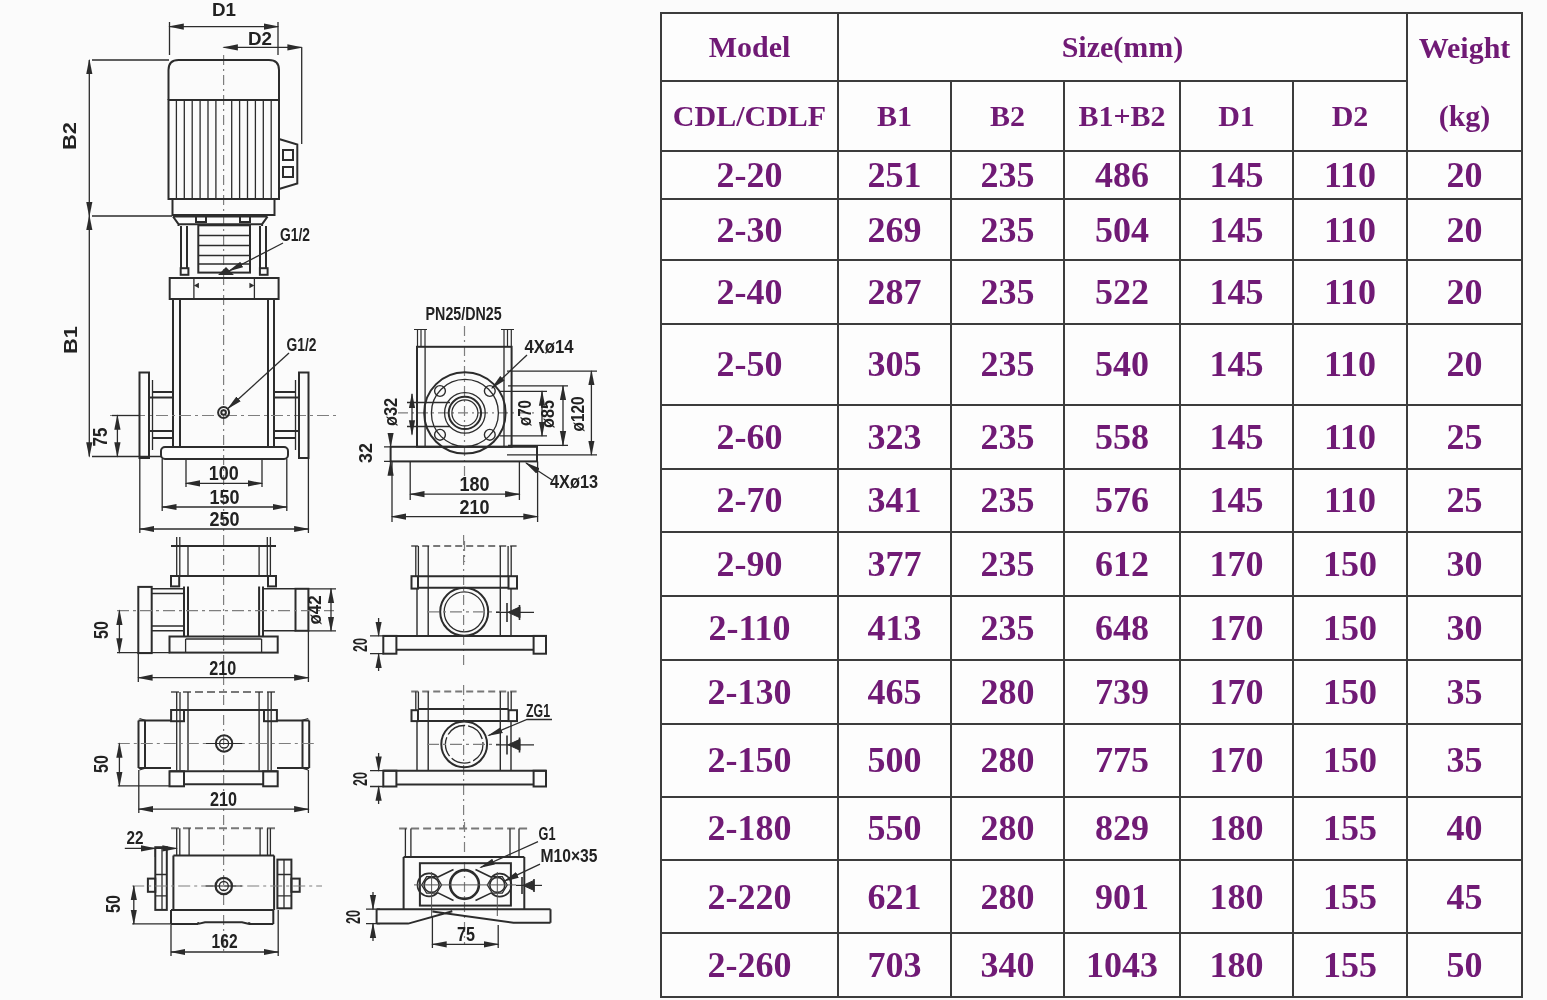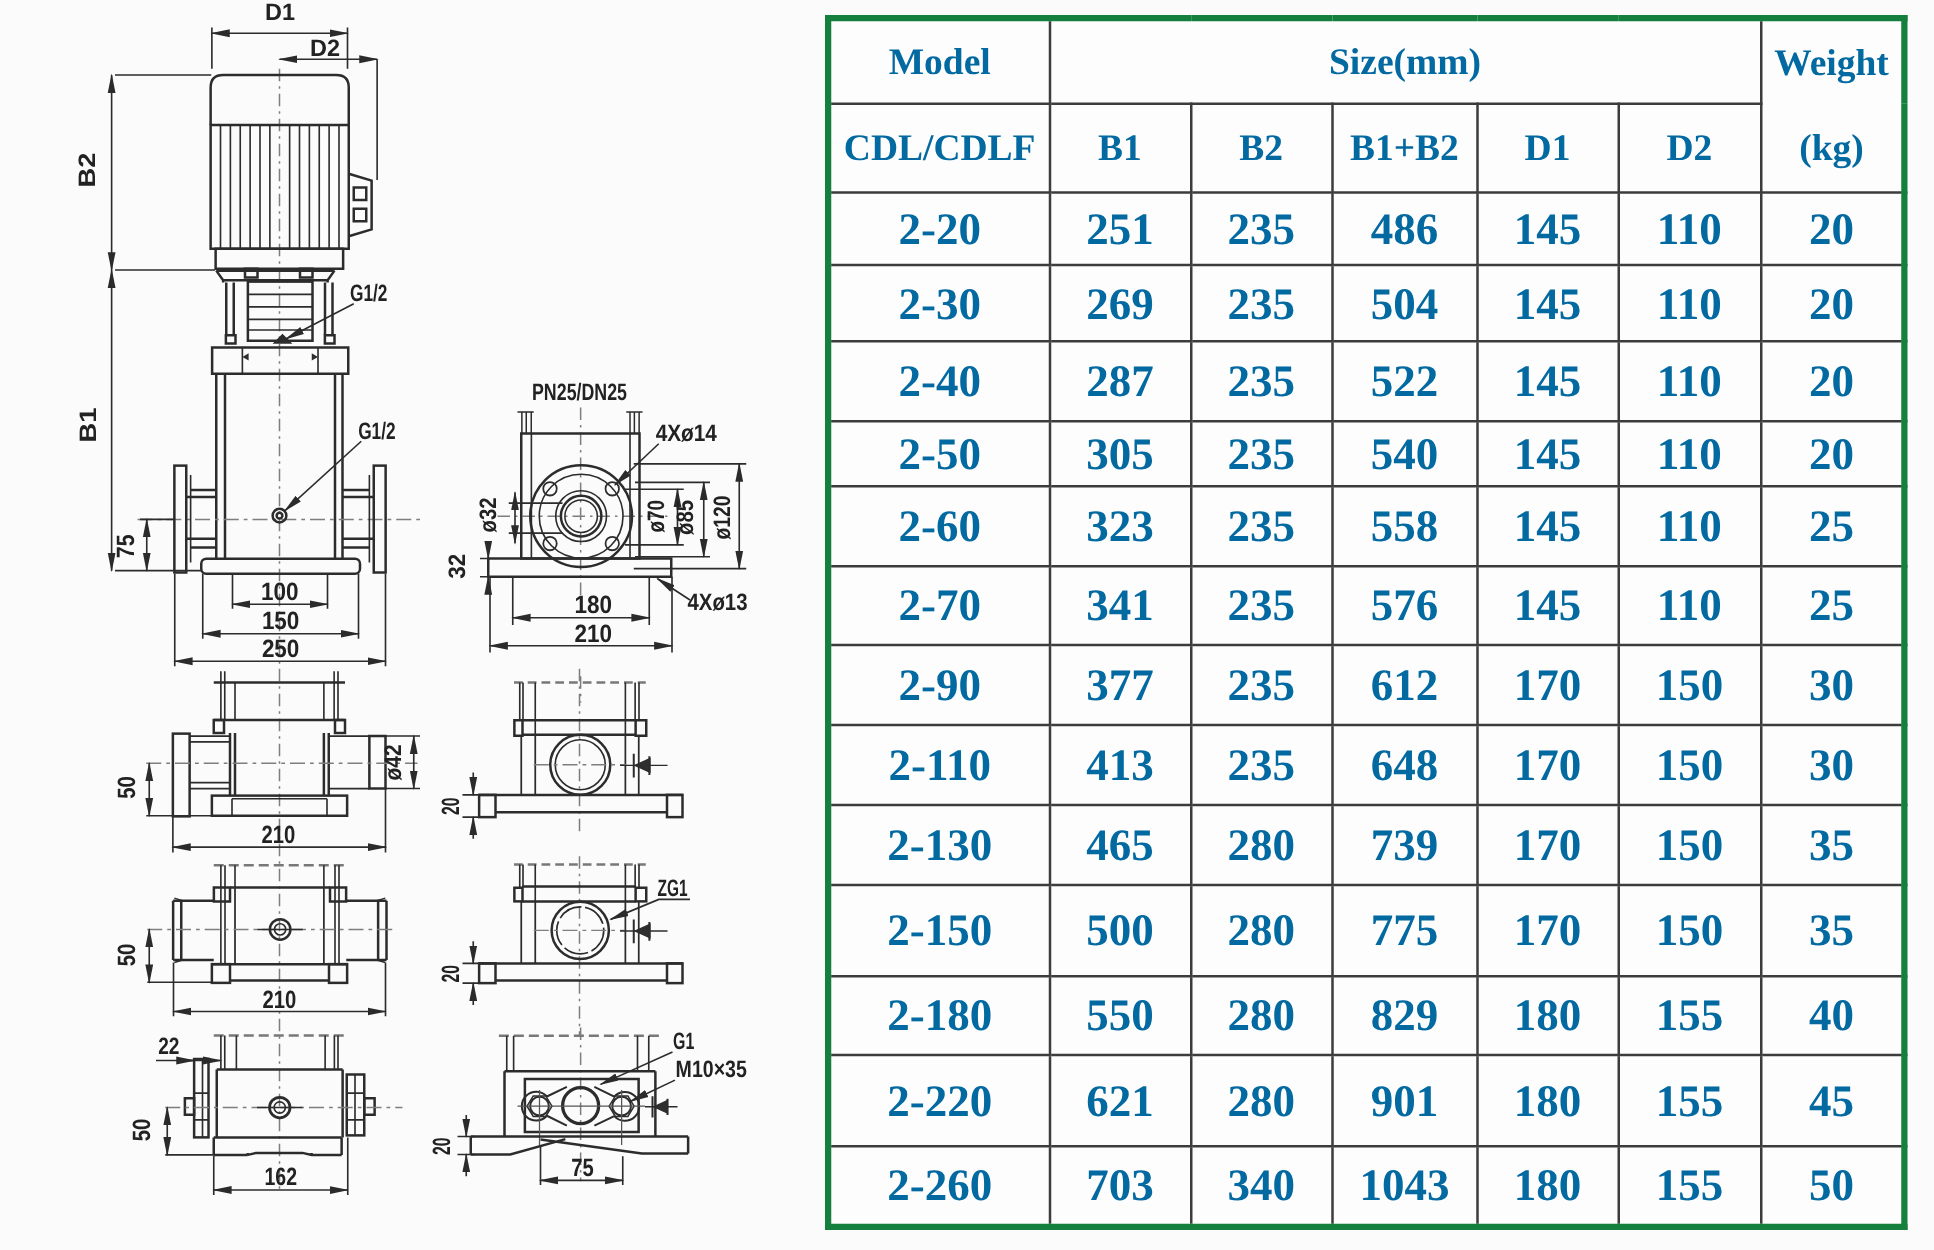--- a/index.html
+++ b/index.html
@@ -1,18 +1,18 @@
 <!DOCTYPE html>
 <html><head>
 <meta charset="utf-8">
 <style>
 html,body{margin:0;padding:0;}
 body{width:1547px;height:1000px;background:#fbfbfb;font-family:"Liberation Sans",sans-serif;overflow:hidden;}
 .page{position:relative;width:1547px;height:1000px;}
-table.spec{position:absolute;left:660px;top:12px;border-collapse:collapse;table-layout:fixed;font-family:"Liberation Serif",serif;font-weight:bold;color:#0369a1;border:5px solid #15803d;}
+table.spec{position:absolute;left:660px;top:12px;border-collapse:collapse;table-layout:fixed;font-family:"Liberation Serif",serif;font-weight:bold;color:#701a75;border:1px solid #15803d;}
 table.spec td{border:2px solid #3c3c3c;text-align:center;vertical-align:middle;padding:0;background:#fdfdfd;}
 td.h{font-size:30px;}
 td.d{font-size:36px;}
 </style>
 </head>
 <body>
 <div class="page">
 
 <table class="spec">
 <colgroup>
@@ -31,21 +31,21 @@
           <td class="h" rowspan="2" style="line-height:68px;">Weight<br>(kg)</td>
         </tr>
 <tr style="height:65px">
           <td class="h">CDL/CDLF</td>
           <td class="h">B1</td>
           <td class="h">B2</td>
           <td class="h">B1+B2</td>
           <td class="h">D1</td>
           <td class="h">D2</td>
         </tr>
-<tr style="height:58px">
+<tr style="height:48px">
           <td class="d">2-20</td>
           <td class="d">251</td>
           <td class="d">235</td>
           <td class="d">486</td>
           <td class="d">145</td>
           <td class="d">110</td>
           <td class="d">20</td>
         </tr>
 <tr style="height:61px">
           <td class="d">2-30</td>
@@ -58,21 +58,21 @@
         </tr>
 <tr style="height:63.77px">
           <td class="d">2-40</td>
           <td class="d">287</td>
           <td class="d">235</td>
           <td class="d">522</td>
           <td class="d">145</td>
           <td class="d">110</td>
           <td class="d">20</td>
         </tr>
-<tr style="height:52px">
+<tr style="height:81px">
           <td class="d">2-50</td>
           <td class="d">305</td>
           <td class="d">235</td>
           <td class="d">540</td>
           <td class="d">145</td>
           <td class="d">110</td>
           <td class="d">20</td>
         </tr>
 <tr style="height:63.77px">
           <td class="d">2-60</td>

